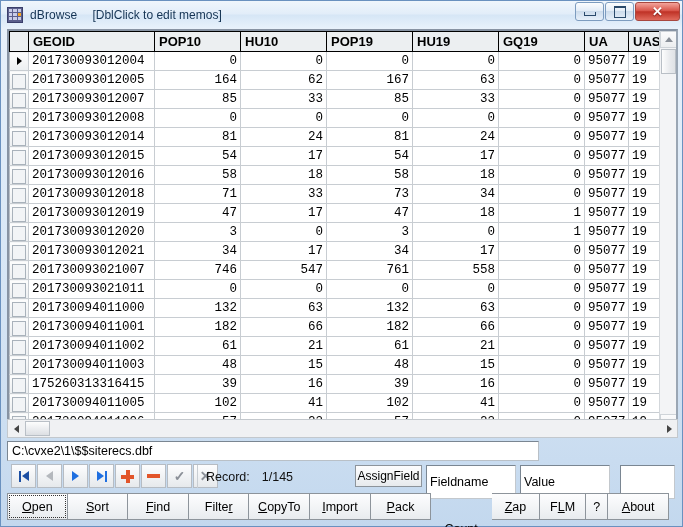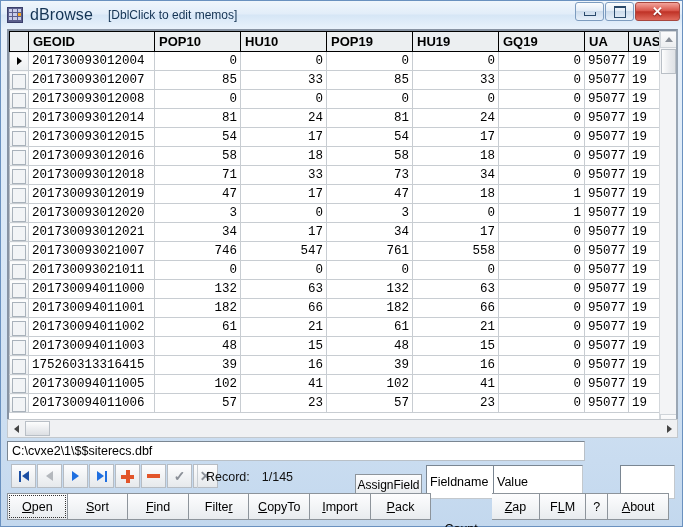--- a/index.html
+++ b/index.html
@@ -23,21 +23,21 @@
   }
   .app-icon{
     width:16px;height:16px;margin-left:6px;margin-right:7px;
     border:1px solid #3a3f6b;background:#5b5f8c;
     display:grid;grid-template-columns:repeat(3,1fr);grid-template-rows:repeat(3,1fr);
     gap:1px;padding:1px;box-sizing:border-box;
   }
   .app-icon i{background:#c9cde8;display:block;}
   .app-icon i.hl{background:#f5a623;}
   .title-text{
-    font-size:16px;color:#143353;letter-spacing:0.1px;
+    font-size:12px;color:#143353;letter-spacing:0.1px;
   }
   .title-sub{
     font-size:12px;color:#143353;margin-left:15px;
   }
   .win-btns{position:absolute;right:2px;top:1px;display:flex;}
   .wb{
     width:29px;height:19px;margin-left:1px;
     border:1px solid #7d9cbf;border-radius:3px;
     background:linear-gradient(180deg,#fcfdfe 0%,#e4edf7 45%,#cddcec 50%,#e7f0fa 100%);
     display:flex;align-items:center;justify-content:center;
@@ -119,21 +119,21 @@
   .tri-right{width:0;height:0;border-top:4px solid transparent;border-bottom:4px solid transparent;border-left:5px solid #444;}
   .hs-thumb{
     width:25px;height:15px;margin-left:1px;
     background:linear-gradient(180deg,#fdfdfd,#e9ebee 60%,#dcdfe3);
     border:1px solid #b9bfc6;box-sizing:border-box;
   }
   .hs-right{margin-left:auto;}
 
   
   .pathbox{
-    position:absolute;left:6px;top:440px;width:578px;height:20px;
+    position:absolute;left:6px;top:440px;width:532px;height:20px;
     background:#fff;border:1px solid #7a8692;border-right-color:#b9c0c7;border-bottom-color:#b9c0c7;
     box-sizing:border-box;display:flex;align-items:center;padding-left:4px;
     font-size:12.5px;color:#000;font-family:"Liberation Sans",sans-serif;
   }
 
   
   .navbar{position:absolute;left:6px;top:463px;width:662px;height:26px;}
   .nav-group{position:absolute;left:4px;top:0;display:flex;}
   .navbtn{
     width:25px;height:24px;margin-right:1px;box-sizing:border-box;
@@ -161,30 +161,30 @@
     border-left:1px solid #c9ced3;
     display:flex;align-items:center;font-size:12.5px;color:#111;
     font-family:"Liberation Sans",sans-serif;padding-left:8px;box-sizing:border-box;
   }
   .record-val{margin-left:12px;}
   .assign-btn{
     position:absolute;left:348px;top:1px;width:67px;height:22px;
     border:1px solid #8d949b;box-sizing:border-box;
     background:linear-gradient(180deg,#fdfdfe,#f1f3f5 55%,#e7eaed);
     display:flex;align-items:center;justify-content:center;
-    font-size:12px;color:#000;font-family:"Liberation Sans",sans-serif;margin-top:9px;
+    font-size:12px;color:#000;font-family:"Liberation Sans",sans-serif;
   }
   .fld{
     position:absolute;top:1px;height:34px;background:#fff;
     border:1px solid #7a8692;border-right-color:#c3c8cd;border-bottom-color:#c3c8cd;
     box-sizing:border-box;display:flex;align-items:center;padding-left:3px;
     font-size:12.5px;color:#000;font-family:"Liberation Sans",sans-serif;
   }
   .fld.fieldname{left:419px;width:90px;}
-  .fld.value{left:486px;width:90px;}
+  .fld.value{left:513px;width:90px;}
   .fld.extra{left:613px;width:55px;}
 
   
   .btnrow{
     position:absolute;left:6px;top:492px;width:662px;height:27px;
     display:flex;align-items:stretch;border-radius:8px;
   }
   .bbtn{
     border:1px solid #8d949b;border-left:none;box-sizing:border-box;
     background:linear-gradient(180deg,#fdfdfe,#f2f4f6 55%,#e8ebee);
@@ -262,20 +262,33 @@
             <td class="num">0</td>
             <td class="num">0</td>
             <td class="num">0</td>
             <td class="txt">95077</td>
             <td class="txt">19</td>
           </tr>
           <tr>
             <td class="selcell">
               <span class="selbox"></span>
             </td>
+            <td class="txt">201730093012005</td>
+            <td class="num">164</td>
+            <td class="num">62</td>
+            <td class="num">167</td>
+            <td class="num">63</td>
+            <td class="num">0</td>
+            <td class="txt">95077</td>
+            <td class="txt">19</td>
+          </tr>
+          <tr>
+            <td class="selcell">
+              <span class="selbox"></span>
+            </td>
             <td class="txt">201730093012007</td>
             <td class="num">85</td>
             <td class="num">33</td>
             <td class="num">85</td>
             <td class="num">33</td>
             <td class="num">0</td>
             <td class="txt">95077</td>
             <td class="txt">19</td>
           </tr>
           <tr>

